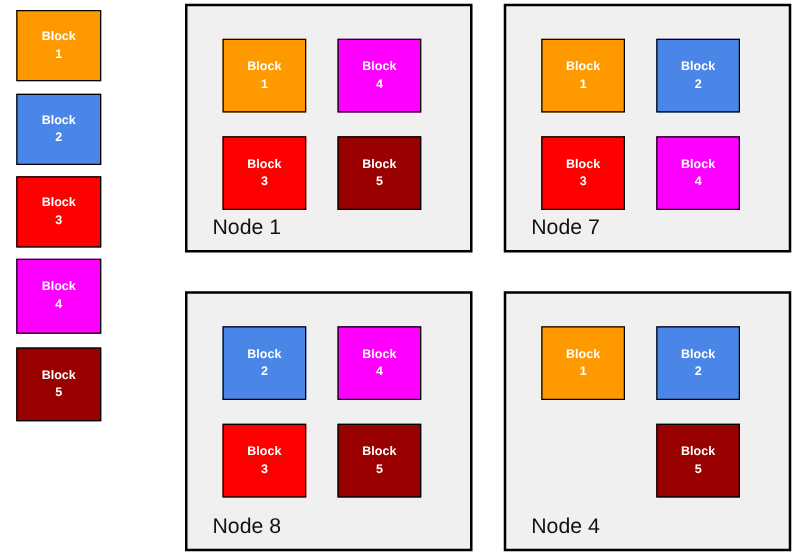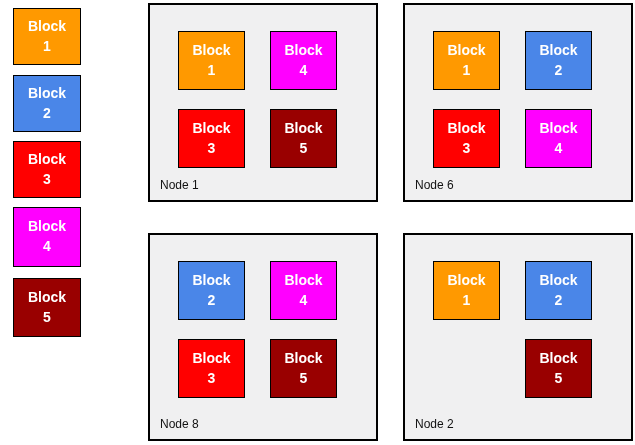--- a/index.html
+++ b/index.html
@@ -14,21 +14,21 @@
     height: 445px;
     background: #ffffff;
     overflow: hidden;
   }
   .block {
     position: absolute;
     box-sizing: border-box;
     border: 1px solid #000000;
     color: #ffffff;
     font-weight: bold;
-    font-size: 14px;
+    font-size: 10px;
     line-height: 1.4;
     text-align: center;
     white-space: pre-line;
     display: flex;
     align-items: center;
     justify-content: center;
   }
   
   .legend .block { left: 13px; width: 68px; height: 57px; }
   .lb1 { top: 8px; }
@@ -49,23 +49,23 @@
   .n3 { left: 148px; top: 233px; height: 208px; }
   .n4 { left: 403px; top: 233px; height: 208px; }
   
   .node .block { width: 67px; height: 59px; }
   .tl { left: 28px;  top: 26px; }
   .tr { left: 120px; top: 26px; }
   .bl { left: 28px;  top: 104px; }
   .br { left: 120px; top: 104px; }
   .node-label {
     position: absolute;
-    left: 10px;
+    left: 20px;
     bottom: 8px;
-    font-size: 12px;
+    font-size: 17px;
     color: #111111;
   }
 </style>
 </head>
 <body>
 
 <div class="scene">
 
   <div class="legend">
     <div class="block lb1" style="background-color: rgb(255, 153, 0);">Block
@@ -94,21 +94,21 @@
 
   <div class="node n2">
     <div class="block tl" style="background-color: rgb(255, 153, 0);">Block
 1</div>
     <div class="block tr" style="background-color: rgb(74, 134, 232);">Block
 2</div>
     <div class="block bl" style="background-color: rgb(255, 0, 0);">Block
 3</div>
     <div class="block br" style="background-color: rgb(255, 0, 255);">Block
 4</div>
-    <div class="node-label">Node 6</div>
+    <div class="node-label">Node 7</div>
   </div>
 
   <div class="node n3">
     <div class="block tl" style="background-color: rgb(74, 134, 232);">Block
 2</div>
     <div class="block tr" style="background-color: rgb(255, 0, 255);">Block
 4</div>
     <div class="block bl" style="background-color: rgb(255, 0, 0);">Block
 3</div>
     <div class="block br" style="background-color: rgb(153, 0, 0);">Block
@@ -116,16 +116,16 @@
     <div class="node-label">Node 8</div>
   </div>
 
   <div class="node n4">
     <div class="block tl" style="background-color: rgb(255, 153, 0);">Block
 1</div>
     <div class="block tr" style="background-color: rgb(74, 134, 232);">Block
 2</div>
     <div class="block br" style="background-color: rgb(153, 0, 0);">Block
 5</div>
-    <div class="node-label">Node 2</div>
+    <div class="node-label">Node 4</div>
   </div>
 
 </div>
 
 </body></html>

